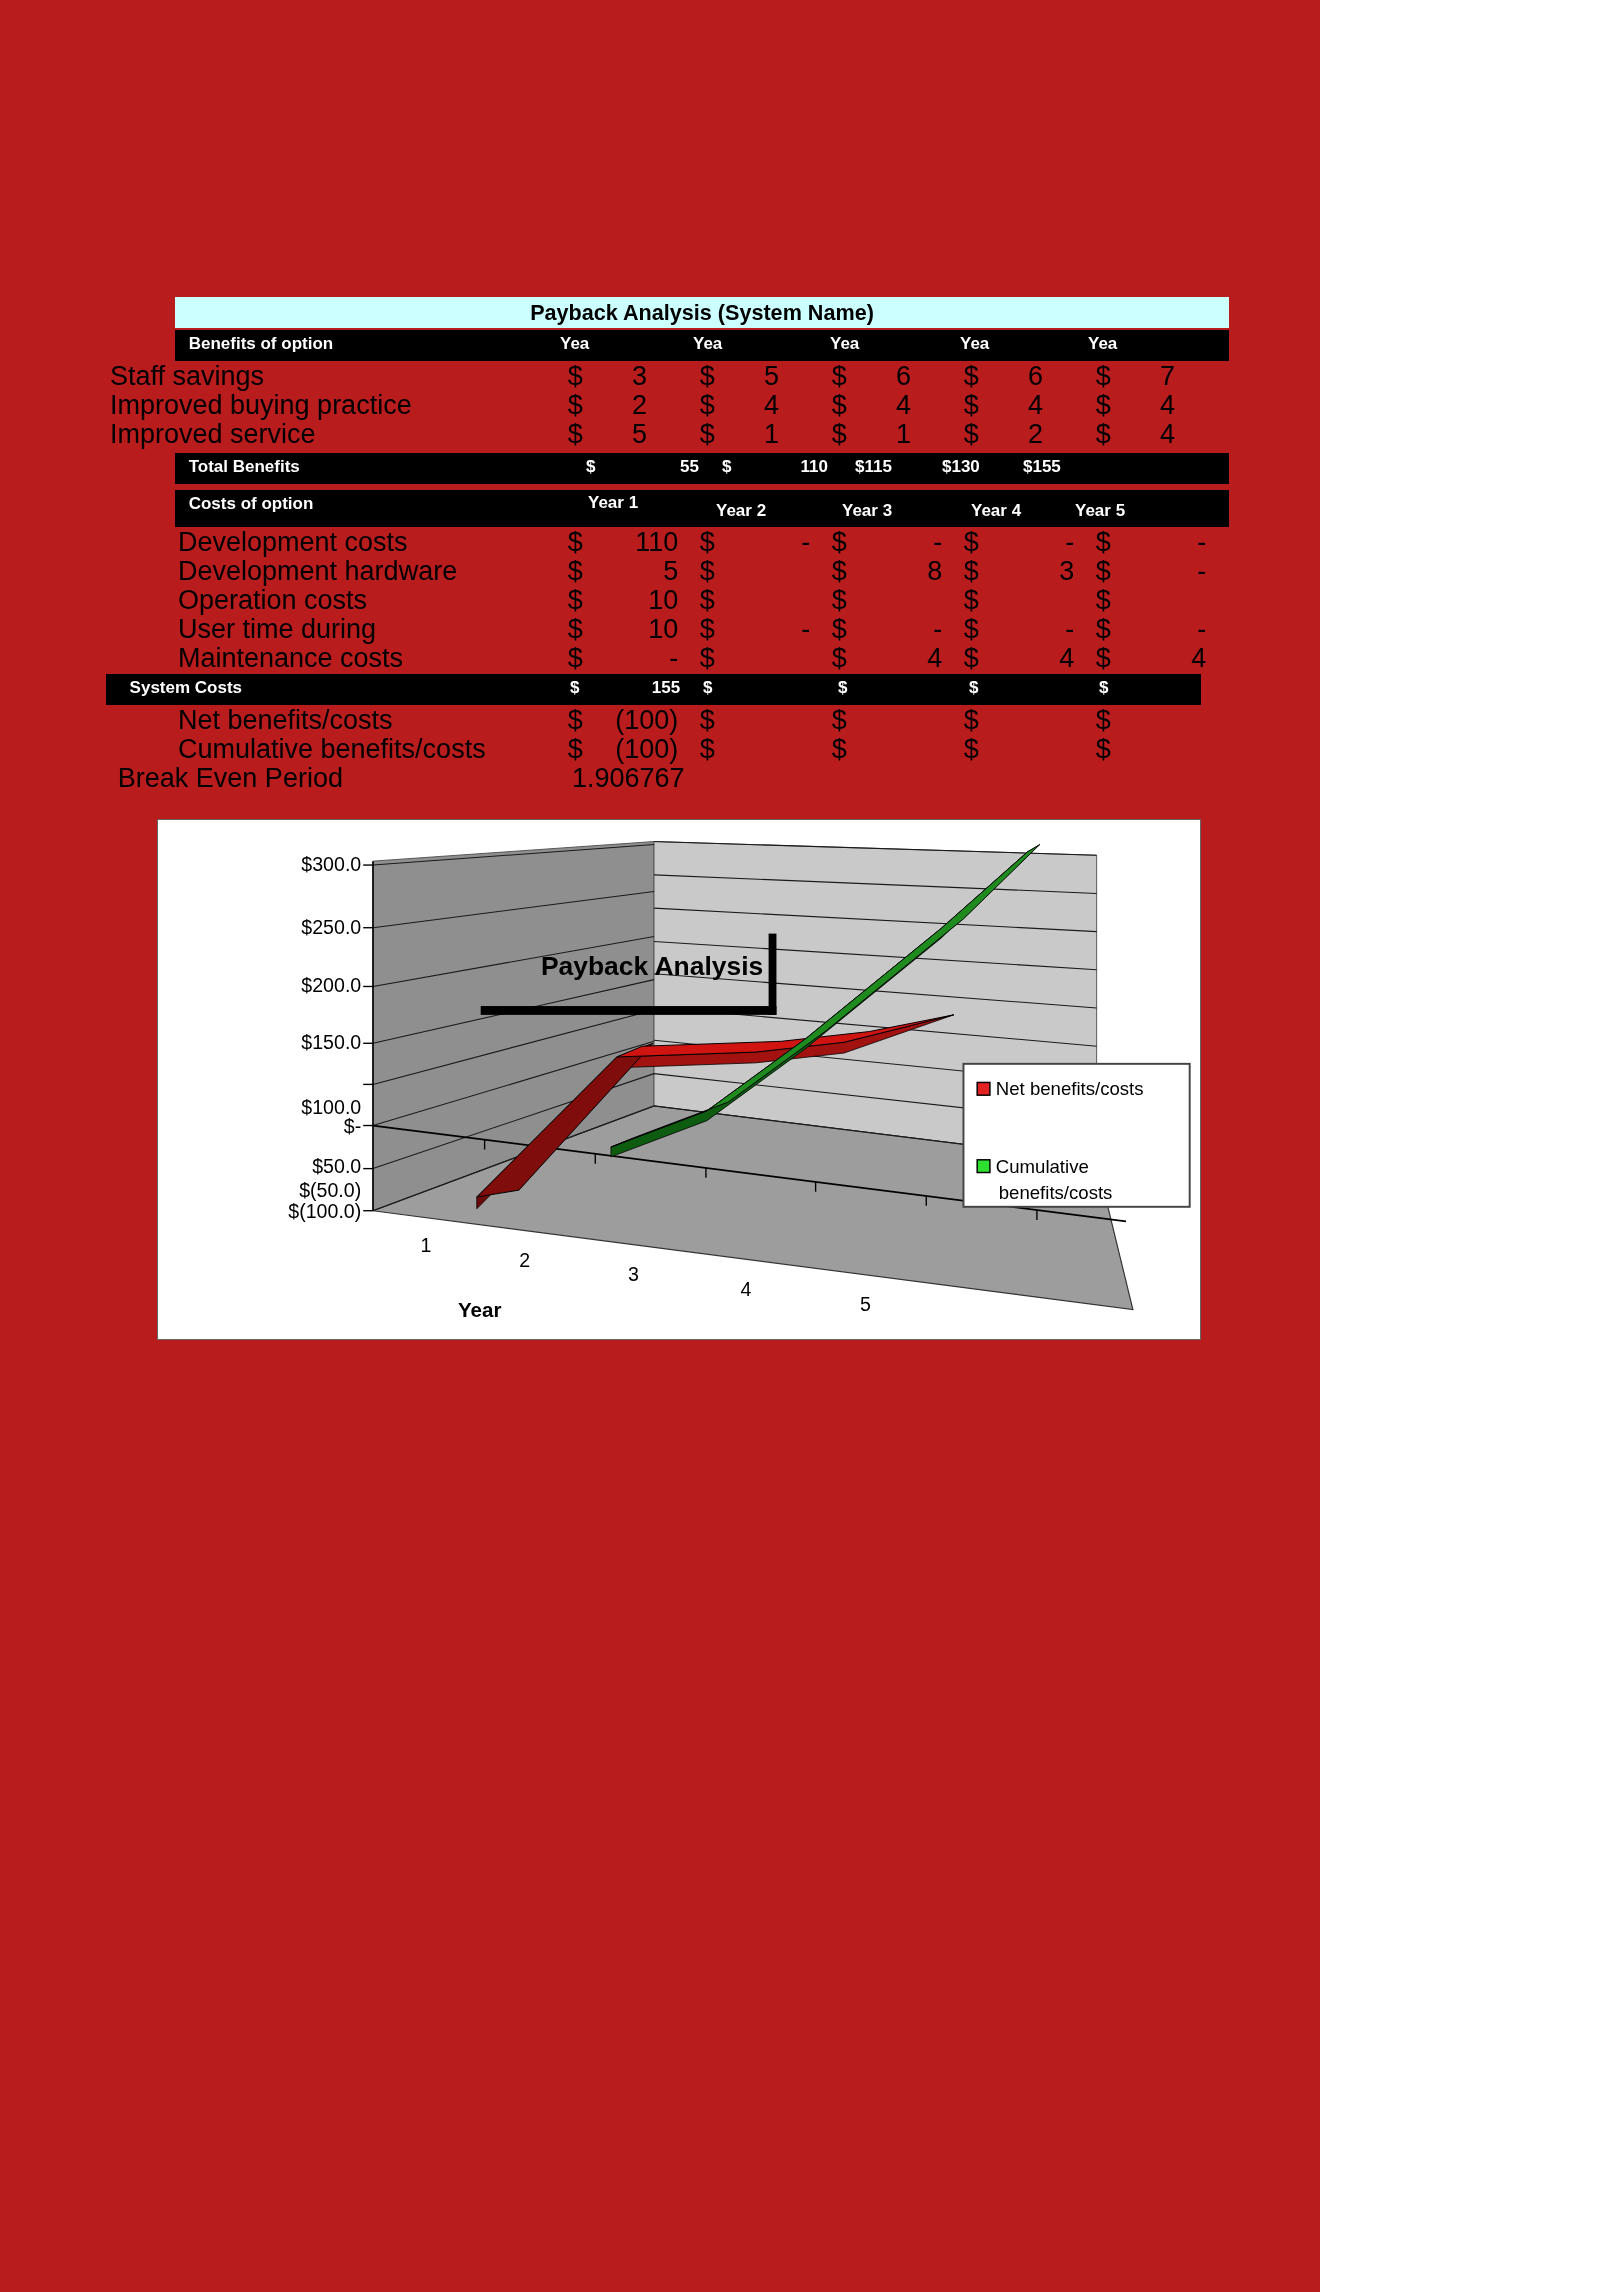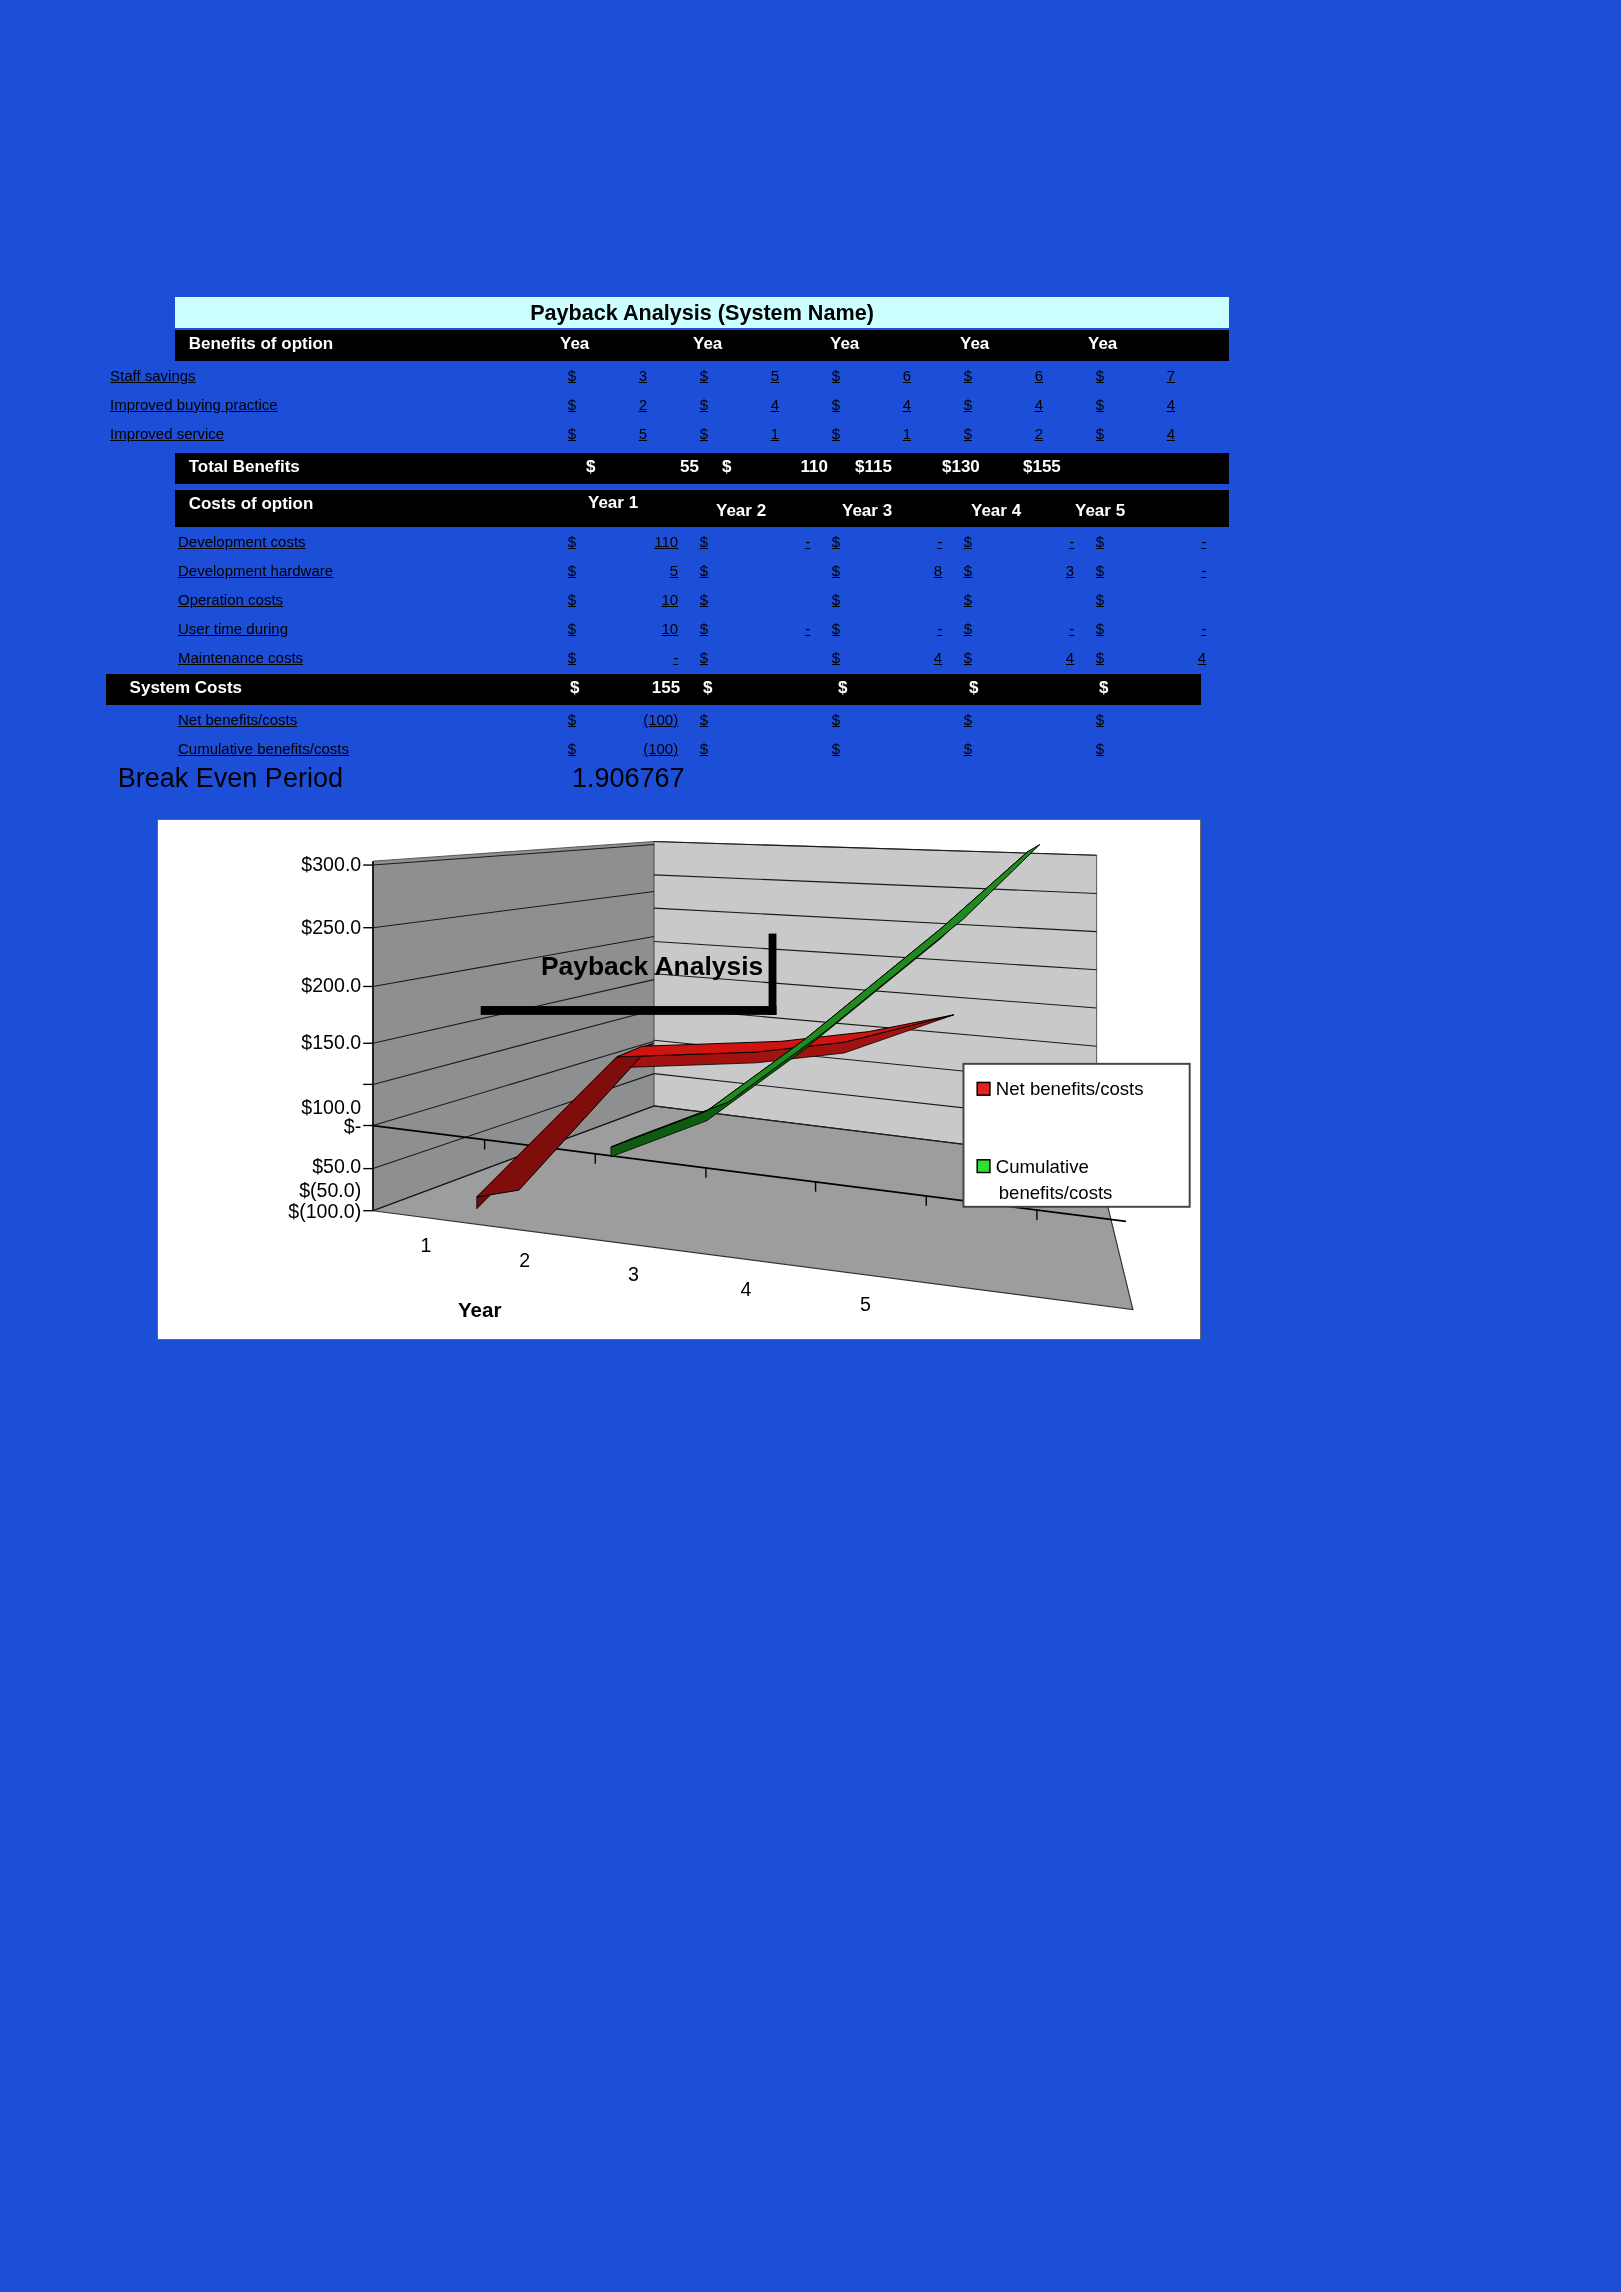--- a/index.html
+++ b/index.html
@@ -1,27 +1,27 @@
 <!DOCTYPE html>
 <html><head>
 <meta charset="utf-8">
 <style>
   html,body{margin:0;padding:0;background:#fff;}
-  .page{position:relative;width:1621px;height:2293px;background:#1d4ed8;overflow:hidden;
+  .page{position:relative;width:1320px;height:2293px;background:#b91c1c;overflow:hidden;
         font-family:"Liberation Sans",sans-serif;color:#000;}
   #table-root{position:absolute;left:110px;top:297px;width:1157px;}
   .titlebar{margin-left:65px;width:1054px;height:31px;background:#ccffff;display:flex;
             align-items:center;justify-content:center;font-weight:bold;font-size:21.6px;}
   .band{position:relative;margin-left:65px;width:1054px;height:31px;background:#000;color:#fff;
         font-weight:bold;font-size:17px;margin-top:2px;}
   .band .bl{position:absolute;left:13.7px;top:3.9px;white-space:nowrap;}
   .costband{height:37px;}
   .tcband{margin-left:-3.9px;width:1095px;}
   .trow{display:grid;grid-template-columns:444px repeat(5,32px 100px);height:29px;
-        align-items:center;font-size:15px;text-decoration:underline;}
+        align-items:center;font-size:27px;}
   .trow .lbl{white-space:nowrap;}
   .ind .lbl{padding-left:68px;}
   .dol{padding-left:13.7px;}
   .val{text-align:right;}
   .bval{padding-right:39px;}
   .cval{padding-right:7.8px;}
   .sp3{height:2.9px;} .sp4{height:3.9px;}
   .bep{position:relative;height:33px;font-size:27px;font-weight:normal;display:flex;}
   .bep .lbl{padding-left:7.8px;}
   .bep .v{position:absolute;left:462px;}

